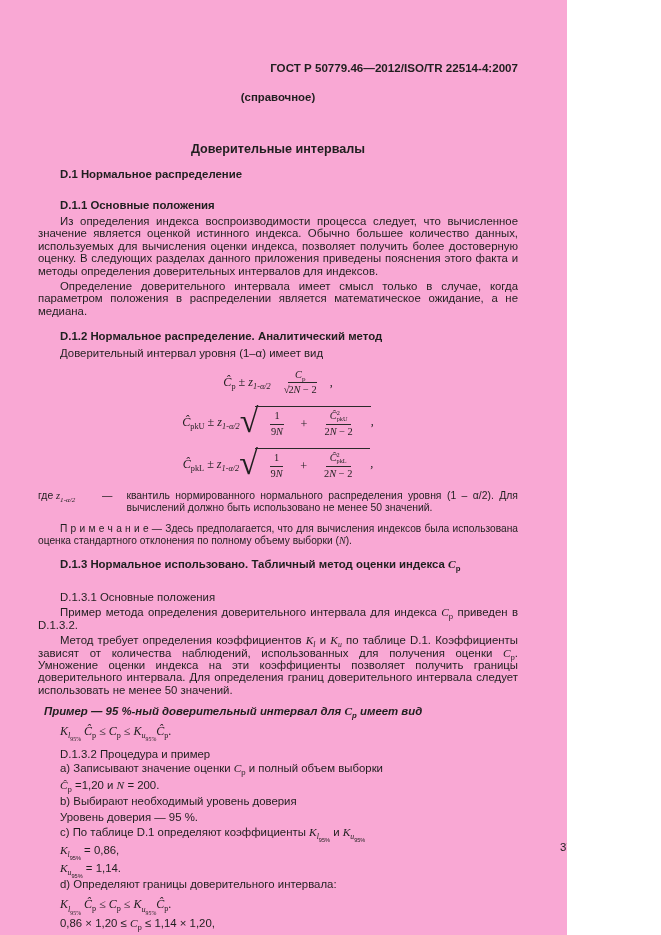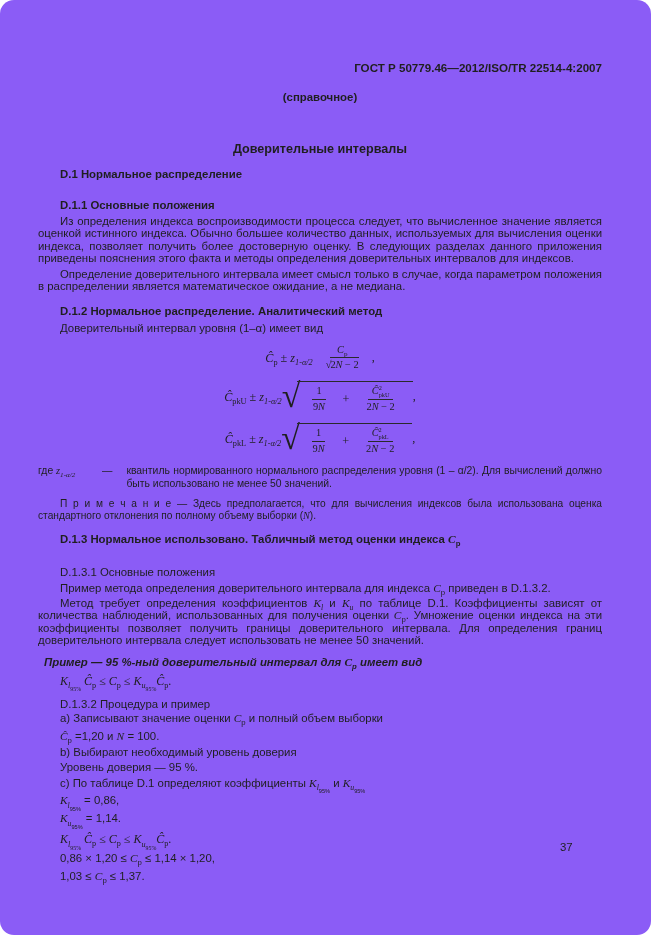--- a/index.html
+++ b/index.html
@@ -1,20 +1,20 @@
 <!DOCTYPE html>
 <html><head>
 <meta charset="utf-8">
 <style>
   html,body{margin:0;padding:0;background:#fff;}
   .page{
-    position:relative;width:651px;height:935px;background:#8b5cf6;
+    position:relative;width:567px;height:935px;background:#f9a8d4;
     font-family:"Liberation Sans","DejaVu Sans",sans-serif;
     font-size:11.4px;line-height:12.4px;color:#1f1f1f;
-    box-sizing:border-box;padding:62px 49px 0 38px;overflow:hidden;border-radius:14px;
+    box-sizing:border-box;padding:62px 49px 0 38px;overflow:hidden;
   }
   .doc-header{text-align:right;font-weight:bold;font-size:11.6px;line-height:12px;}
   .annex{text-align:center;font-weight:bold;margin-top:17px;line-height:13px;}
   .title{text-align:center;font-weight:bold;font-size:12.6px;margin-top:38px;line-height:14px;}
   .h2{font-weight:bold;margin:0 0 0 22px;line-height:13px;}
   .mt-d1{margin-top:12px;}
   .mt-d11{margin-top:18px;}
   .mt-d12{margin-top:13px;}
   .mt-d13{margin-top:11px;}
   p.ind{margin:3px 0 0 0;text-indent:22px;text-align:justify;}
@@ -143,31 +143,32 @@
   <p class="ind"><span>Метод требует определения коэффициентов </span><span class="mi">K</span><sub class="mi">l</sub><span> и </span><span class="mi">K</span><sub class="mi">u</sub><span> по таблице D.1. Коэффициенты зависят от количества наблюдений, использованных для получения оценки </span><span class="mi">C</span><sub>p</sub><span>. Умножение оценки индекса на эти коэффициенты позволяет получить границы доверительного интервала. Для определения границ доверительного интервала следует использовать не менее 50 значений.</span></p>
 
   <div class="example"><span>Пример — 95 %-ный доверительный интервал для </span><span class="mi">C</span><sub>p</sub><span> имеет вид</span></div>
 
   <div class="mline"><span class="mi">K</span><sub><span class="mi">l</span><sub>95%</sub></sub> <span class="mi">Ĉ</span><sub>p</sub><span class="mr"> ≤ </span><span class="mi">C</span><sub>p</sub><span class="mr"> ≤ </span><span class="mi">K</span><sub><span class="mi">u</span><sub>95%</sub></sub><span class="mi">Ĉ</span><sub>p</sub><span class="mr">.</span></div>
 
   <div class="plainline" style="margin-top:8px">D.1.3.2 Процедура и пример</div>
 
   <div class="it"><span>a) Записывают значение оценки </span><span class="mi">C</span><sub>p</sub><span> и полный объем выборки</span></div>
 
-  <div class="it it-math"><span class="mi">Ĉ</span><sub>p</sub><span> =1,20 и </span><span class="mi">N</span><span> = 100.</span></div>
+  <div class="it it-math"><span class="mi">Ĉ</span><sub>p</sub><span> =1,20 и </span><span class="mi">N</span><span> = 200.</span></div>
 
   <div class="it">b) Выбирают необходимый уровень доверия</div>
   <div class="it">Уровень доверия — 95 %.</div>
 
   <div class="it"><span>c) По таблице D.1 определяют коэффициенты </span><span class="mi">K</span><sub><span class="mi">l</span><sub>95%</sub></sub><span> и </span><span class="mi">K</span><sub><span class="mi">u</span><sub>95%</sub></sub></div>
 
   <div class="it it-math"><span class="mi">K</span><sub><span class="mi">l</span><sub>95%</sub></sub><span> = 0,86,</span></div>
 
   <div class="it it-math"><span class="mi">K</span><sub><span class="mi">u</span><sub>95%</sub></sub><span> = 1,14.</span></div>
 
+  <div class="it">d) Определяют границы доверительного интервала:</div>
 
   <div class="mline"><span class="mi">K</span><sub><span class="mi">l</span><sub>95%</sub></sub> <span class="mi">Ĉ</span><sub>p</sub><span class="mr"> ≤ </span><span class="mi">C</span><sub>p</sub><span class="mr"> ≤ </span><span class="mi">K</span><sub><span class="mi">u</span><sub>95%</sub></sub><span class="mi">Ĉ</span><sub>p</sub><span class="mr">.</span></div>
 
   <div class="it it-math"><span>0,86 × 1,20 ≤ </span><span class="mi">C</span><sub>p</sub><span> ≤ 1,14 × 1,20,</span></div>
 
   <div class="it it-math"><span>1,03 ≤ </span><span class="mi">C</span><sub>p</sub><span> ≤ 1,37.</span></div>
 
   <div class="page-num">37</div>
 
 </div>

